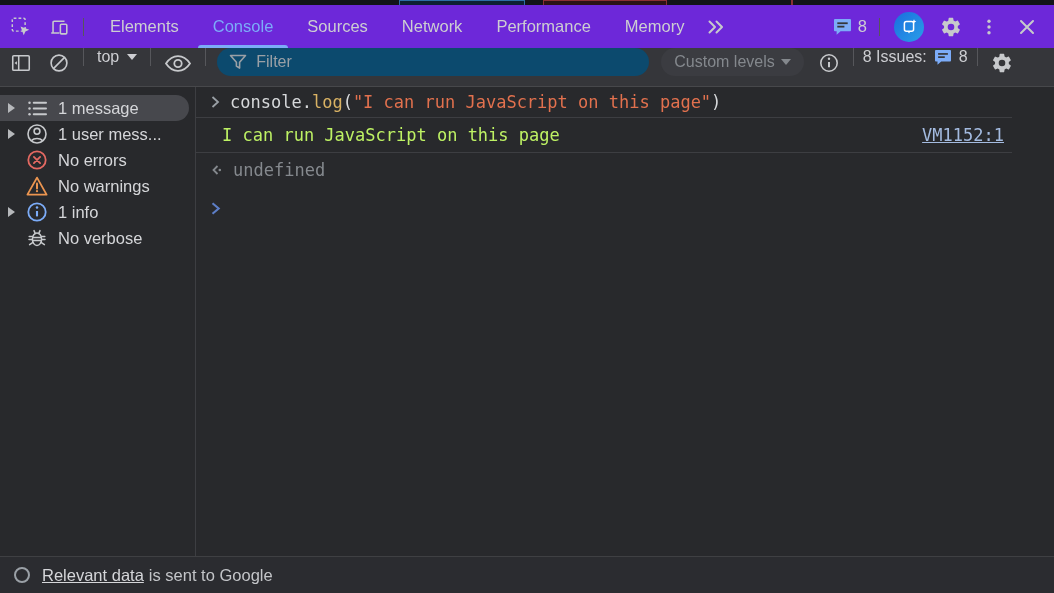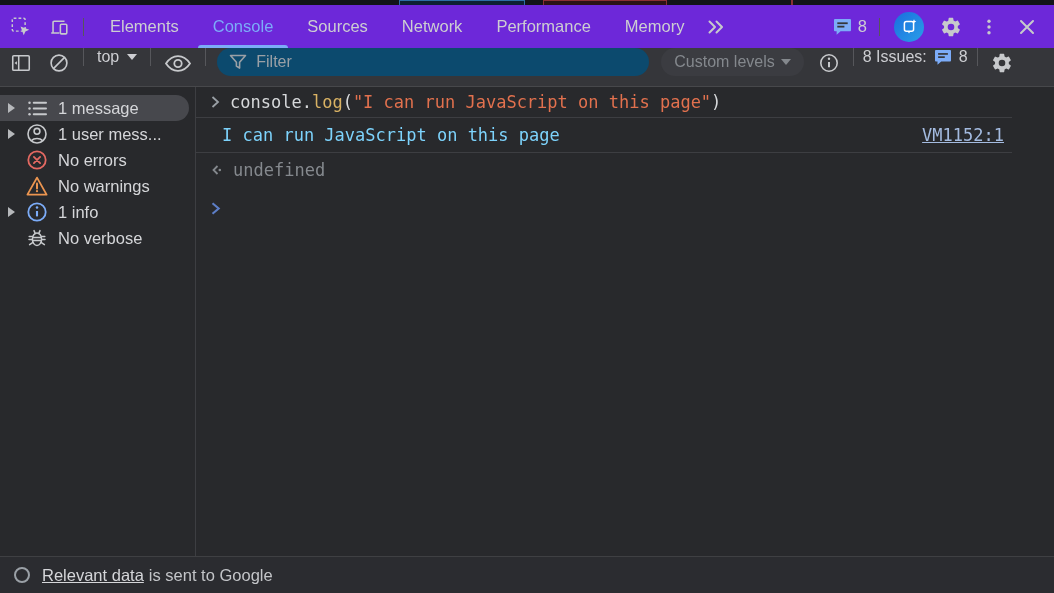--- a/index.html
+++ b/index.html
@@ -67,21 +67,21 @@
   
   .console-pane { flex:1; font-family:"DejaVu Sans Mono", monospace; font-size:17px; padding-right:42px; min-width:0; }
   .msg-row { display:flex; align-items:center; padding-left:14px; }
   .row-echo { height:31px; border-bottom:1px solid #3d3e42; }
   .row-out  { height:35px; border-bottom:1px solid #3d3e42; padding-right:8px; }
   .row-res  { height:33px; color:#85898e; }
   .chev { flex:0 0 auto; margin-right:9px; display:flex; align-items:center; }
   .tok-plain  { color:#d7d9db; }
   .tok-method { color:#d9b264; }
   .tok-string { color:#e2714e; }
-  .out-text { color:#7dd3fc; }
+  .out-text { color:#bef264; }
   .src-link { margin-left:auto; color:#a4bbe0; text-decoration:underline; cursor:pointer; }
   .prompt-row { margin-top:10px; padding-left:14px; display:flex; align-items:center; height:24px; }
 
   
   .footer { height:37px; flex:0 0 37px; background:#2b2c30; border-top:1px solid #3f4043;
     display:flex; align-items:center; padding-left:14px; font-size:16.5px; color:#cdced2; }
   .foot-circle { width:16px; height:16px; border-radius:50%; border:2px solid #9aa0a6;
     margin-right:12px; flex:0 0 16px; }
   .foot-link { text-decoration:underline; cursor:pointer; color:#d5d6d9; }
   .foot-rest { margin-left:5px; color:#c3c5c8; }

